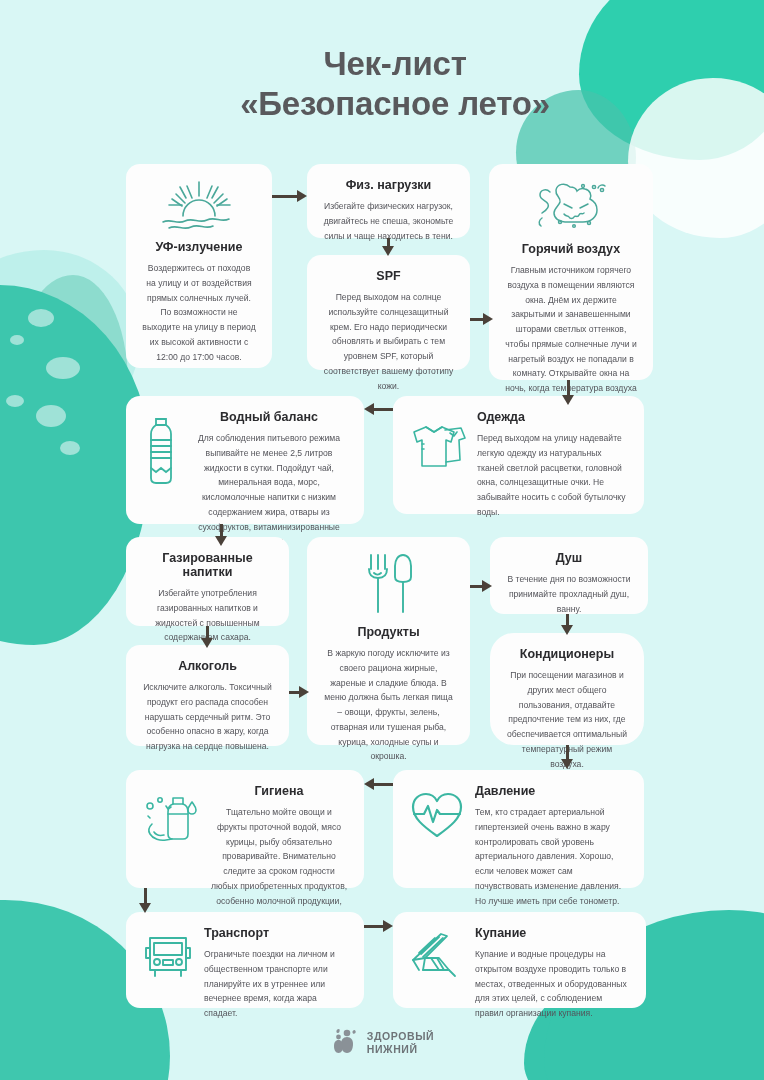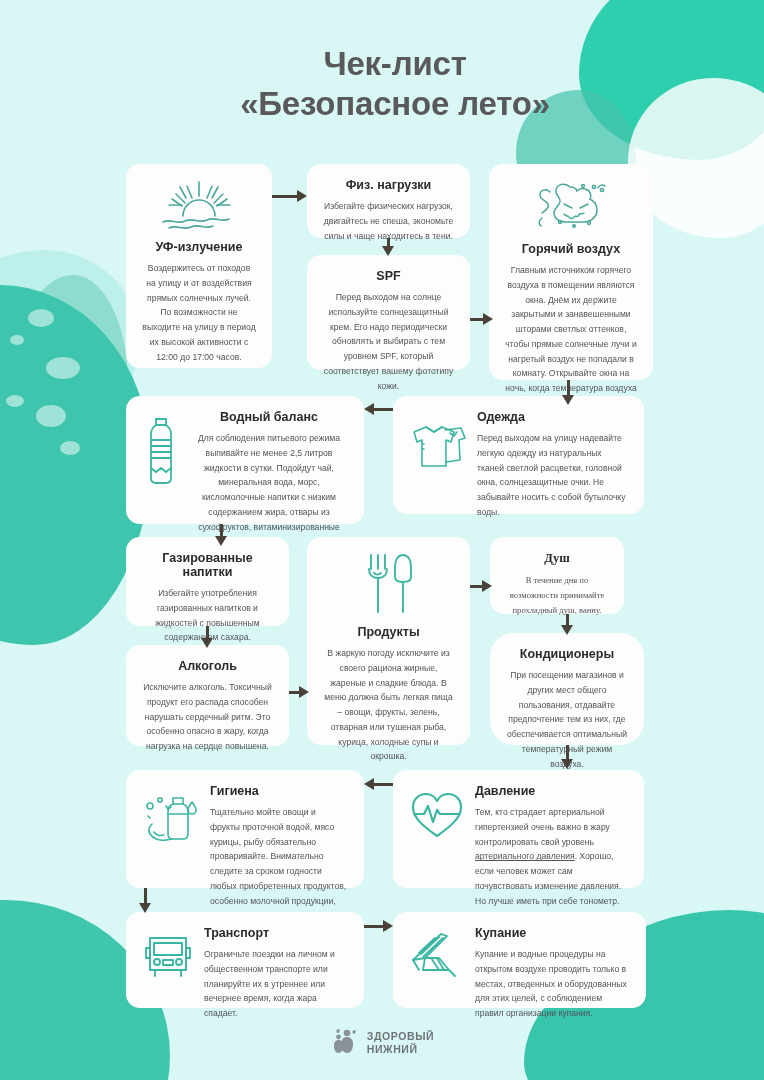--- a/index.html
+++ b/index.html
@@ -91,21 +91,21 @@
   .card p {
     color: #54545a;
     font-size: 8.6px;
     line-height: 1.72;
   }
   .card.c-center { text-align: center; }
   .card .icon-wrap { display:block; text-align:center; margin-bottom: 4px; }
   .card.side { display: flex; align-items: flex-start; gap: 10px; }
   .card.side .side-ico { flex: 0 0 auto; padding-top: 6px; }
   .card.side .side-body { flex: 1 1 auto; }
-  .ulink { text-decoration: underline; }
+  .ulink { }
 
   
   .arrow { position: absolute; z-index: 6; }
   .arr-line { position:absolute; background:#4a4139; }
   .arr-head { position:absolute; width:0; height:0; }
   
   .a-r .arr-line { height: 3px; left:0; top:5px; }
   .a-r .arr-head { right:0; top:0; border-top:6.5px solid transparent; border-bottom:6.5px solid transparent; border-left:10px solid #4a4139; }
   
   .a-l .arr-line { height: 3px; right:0; top:5px; }
@@ -274,21 +274,21 @@
         <path d="M19 27v34"></path>
         <path d="M15 22c2 2 5 2 7 0"></path>
         <path d="M44 4c-5 0-8 5-8 11v11c0 3 3 5 8 5s8-2 8-5V15c0-6-3-11-8-11z"></path>
         <path d="M44 31v30"></path>
       </svg>
     </span>
     <h3>Продукты</h3>
     <p>В жаркую погоду исключите из своего рациона жирные, жареные и сладкие блюда. В меню должна быть легкая пища – овощи, фрукты, зелень, отварная или тушеная рыба, курица, холодные супы и окрошка.</p>
   </div>
 
-  <div class="card c-center" style="left:490px; top:537px; width:134px; height:77px;font-family:Liberation Serif, serif;">
+  <div class="card c-center" style="left:490px; top:537px; width:158px; height:77px;">
     <h3>Душ</h3>
     <p>В течение дня по возможности принимайте прохладный душ, ванну.</p>
   </div>
 
   <div class="card c-center" style="left:490px; top:633px; width:154px; height:112px;border-radius:24px;">
     <h3>Кондиционеры</h3>
     <p>При посещении магазинов и других мест общего пользования, отдавайте предпочтение тем из них, где обеспечивается оптимальный температурный режим воздуха.</p>
   </div>
 
   <div class="arrow a-d" style="left:201px; top:626px; width:13px; height:22px;">
@@ -305,21 +305,21 @@
   </div>
   <div class="arrow a-d" style="left:561px; top:614px; width:13px; height:21px;">
     <div class="arr-line" style="height:13px;"></div>
       <div class="arr-head"></div>
   </div>
   <div class="arrow a-d" style="left:561px; top:745px; width:13px; height:24px;">
     <div class="arr-line" style="height:16px;"></div>
       <div class="arr-head"></div>
   </div>
 
-  <div class="card side" style="left:126px; top:770px; width:238px; height:118px;">
+  <div class="card side" style="left:126px; top:770px; width:238px; height:118px;text-align:center;">
     <span class="side-ico">
       <svg width="58" height="58" viewBox="0 0 58 58" fill="none" stroke="#3bb6a2" stroke-width="1.6" stroke-linecap="round" stroke-linejoin="round">
         <path d="M31 8h10v6h-10z"></path>
         <path d="M31 14c-3 1-5 4-5 8v22c0 3 2 5 5 5h10c3 0 5-2 5-5V22c0-4-2-7-5-8"></path>
         <path d="M26 24h20"></path>
         <path d="M50 12c2 3 4 5 4 8a4 4 0 0 1-8 0c0-3 2-5 4-8z"></path>
         <path d="M10 34c-3 3-4 7-2 10 3 5 10 7 16 6l6-1"></path>
         <path d="M12 42c2 3 6 4 10 3"></path>
         <circle cx="8" cy="16" r="3"></circle>
           <circle cx="18" cy="10" r="2.2"></circle>

